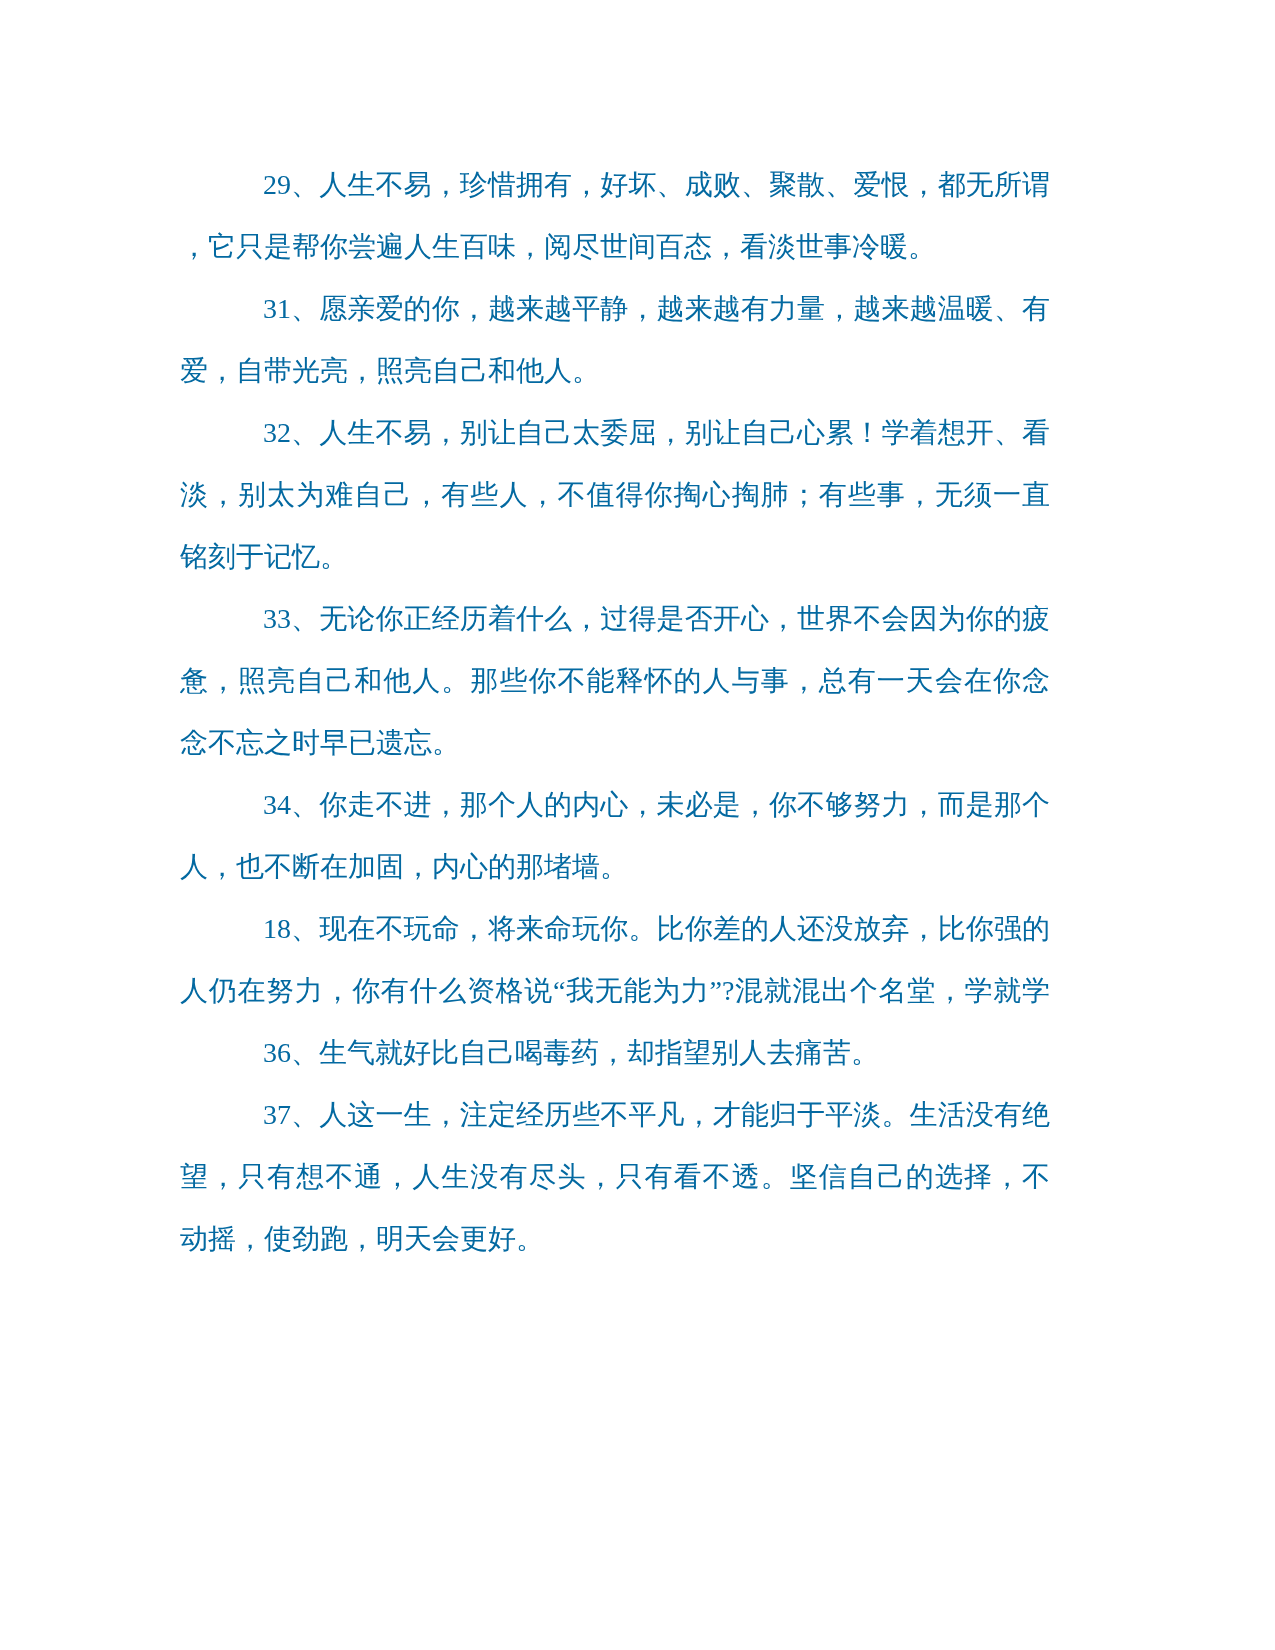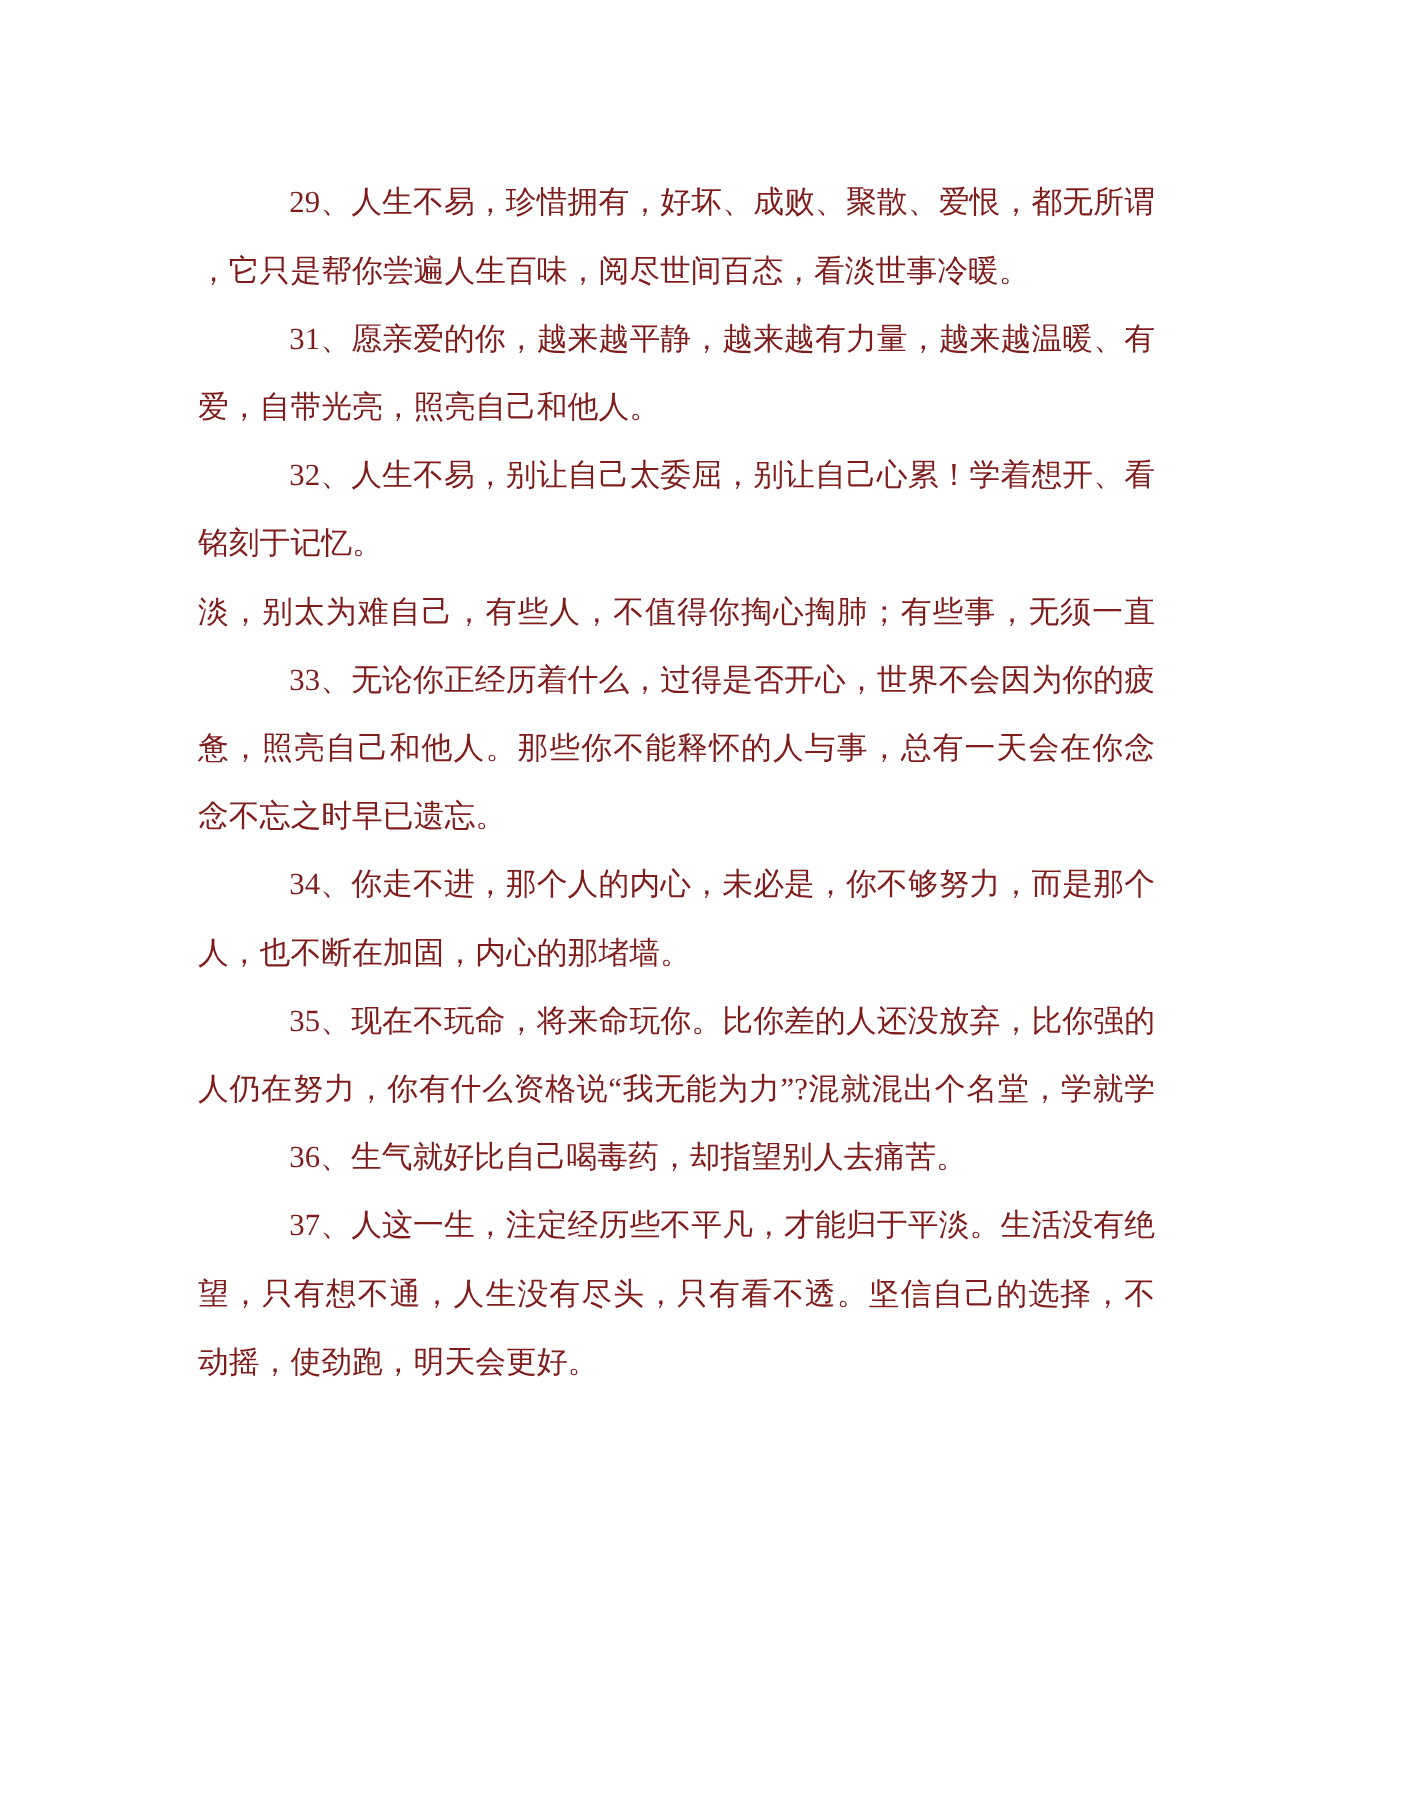--- a/index.html
+++ b/index.html
@@ -38,46 +38,46 @@
   .line.first {
     text-indent: 83px;
   }
   .line.final {
     text-align-last: left;
   }
 </style>
 </head>
 <body>
 
-<div class="page" style="background: rgb(255, 255, 255); color: #7f1d1d;">
+<div class="page" style="background: rgb(255, 255, 255); color: #0369a1;">
   <div class="doc">
       <div class="para">
         <div class="line first">29、人生不易，珍惜拥有，好坏、成败、聚散、爱恨，都无所谓</div>
         <div class="line final">，它只是帮你尝遍人生百味，阅尽世间百态，看淡世事冷暖。</div>
       </div>
       <div class="para">
         <div class="line first">31、愿亲爱的你，越来越平静，越来越有力量，越来越温暖、有</div>
         <div class="line final">爱，自带光亮，照亮自己和他人。</div>
       </div>
       <div class="para">
         <div class="line first">32、人生不易，别让自己太委屈，别让自己心累！学着想开、看</div>
+        <div class="line">淡，别太为难自己，有些人，不值得你掏心掏肺；有些事，无须一直</div>
         <div class="line final">铭刻于记忆。</div>
-        <div class="line">淡，别太为难自己，有些人，不值得你掏心掏肺；有些事，无须一直</div>
       </div>
       <div class="para">
         <div class="line first">33、无论你正经历着什么，过得是否开心，世界不会因为你的疲</div>
         <div class="line">惫，照亮自己和他人。那些你不能释怀的人与事，总有一天会在你念</div>
         <div class="line final">念不忘之时早已遗忘。</div>
       </div>
       <div class="para">
         <div class="line first">34、你走不进，那个人的内心，未必是，你不够努力，而是那个</div>
         <div class="line final">人，也不断在加固，内心的那堵墙。</div>
       </div>
       <div class="para">
-        <div class="line first">35、现在不玩命，将来命玩你。比你差的人还没放弃，比你强的</div>
+        <div class="line first">18、现在不玩命，将来命玩你。比你差的人还没放弃，比你强的</div>
         <div class="line">人仍在努力，你有什么资格说“我无能为力”?混就混出个名堂，学就学</div>
       </div>
       <div class="para">
         <div class="line first final">36、生气就好比自己喝毒药，却指望别人去痛苦。</div>
       </div>
       <div class="para">
         <div class="line first">37、人这一生，注定经历些不平凡，才能归于平淡。生活没有绝</div>
         <div class="line">望，只有想不通，人生没有尽头，只有看不透。坚信自己的选择，不</div>
         <div class="line final">动摇，使劲跑，明天会更好。</div>
       </div>

